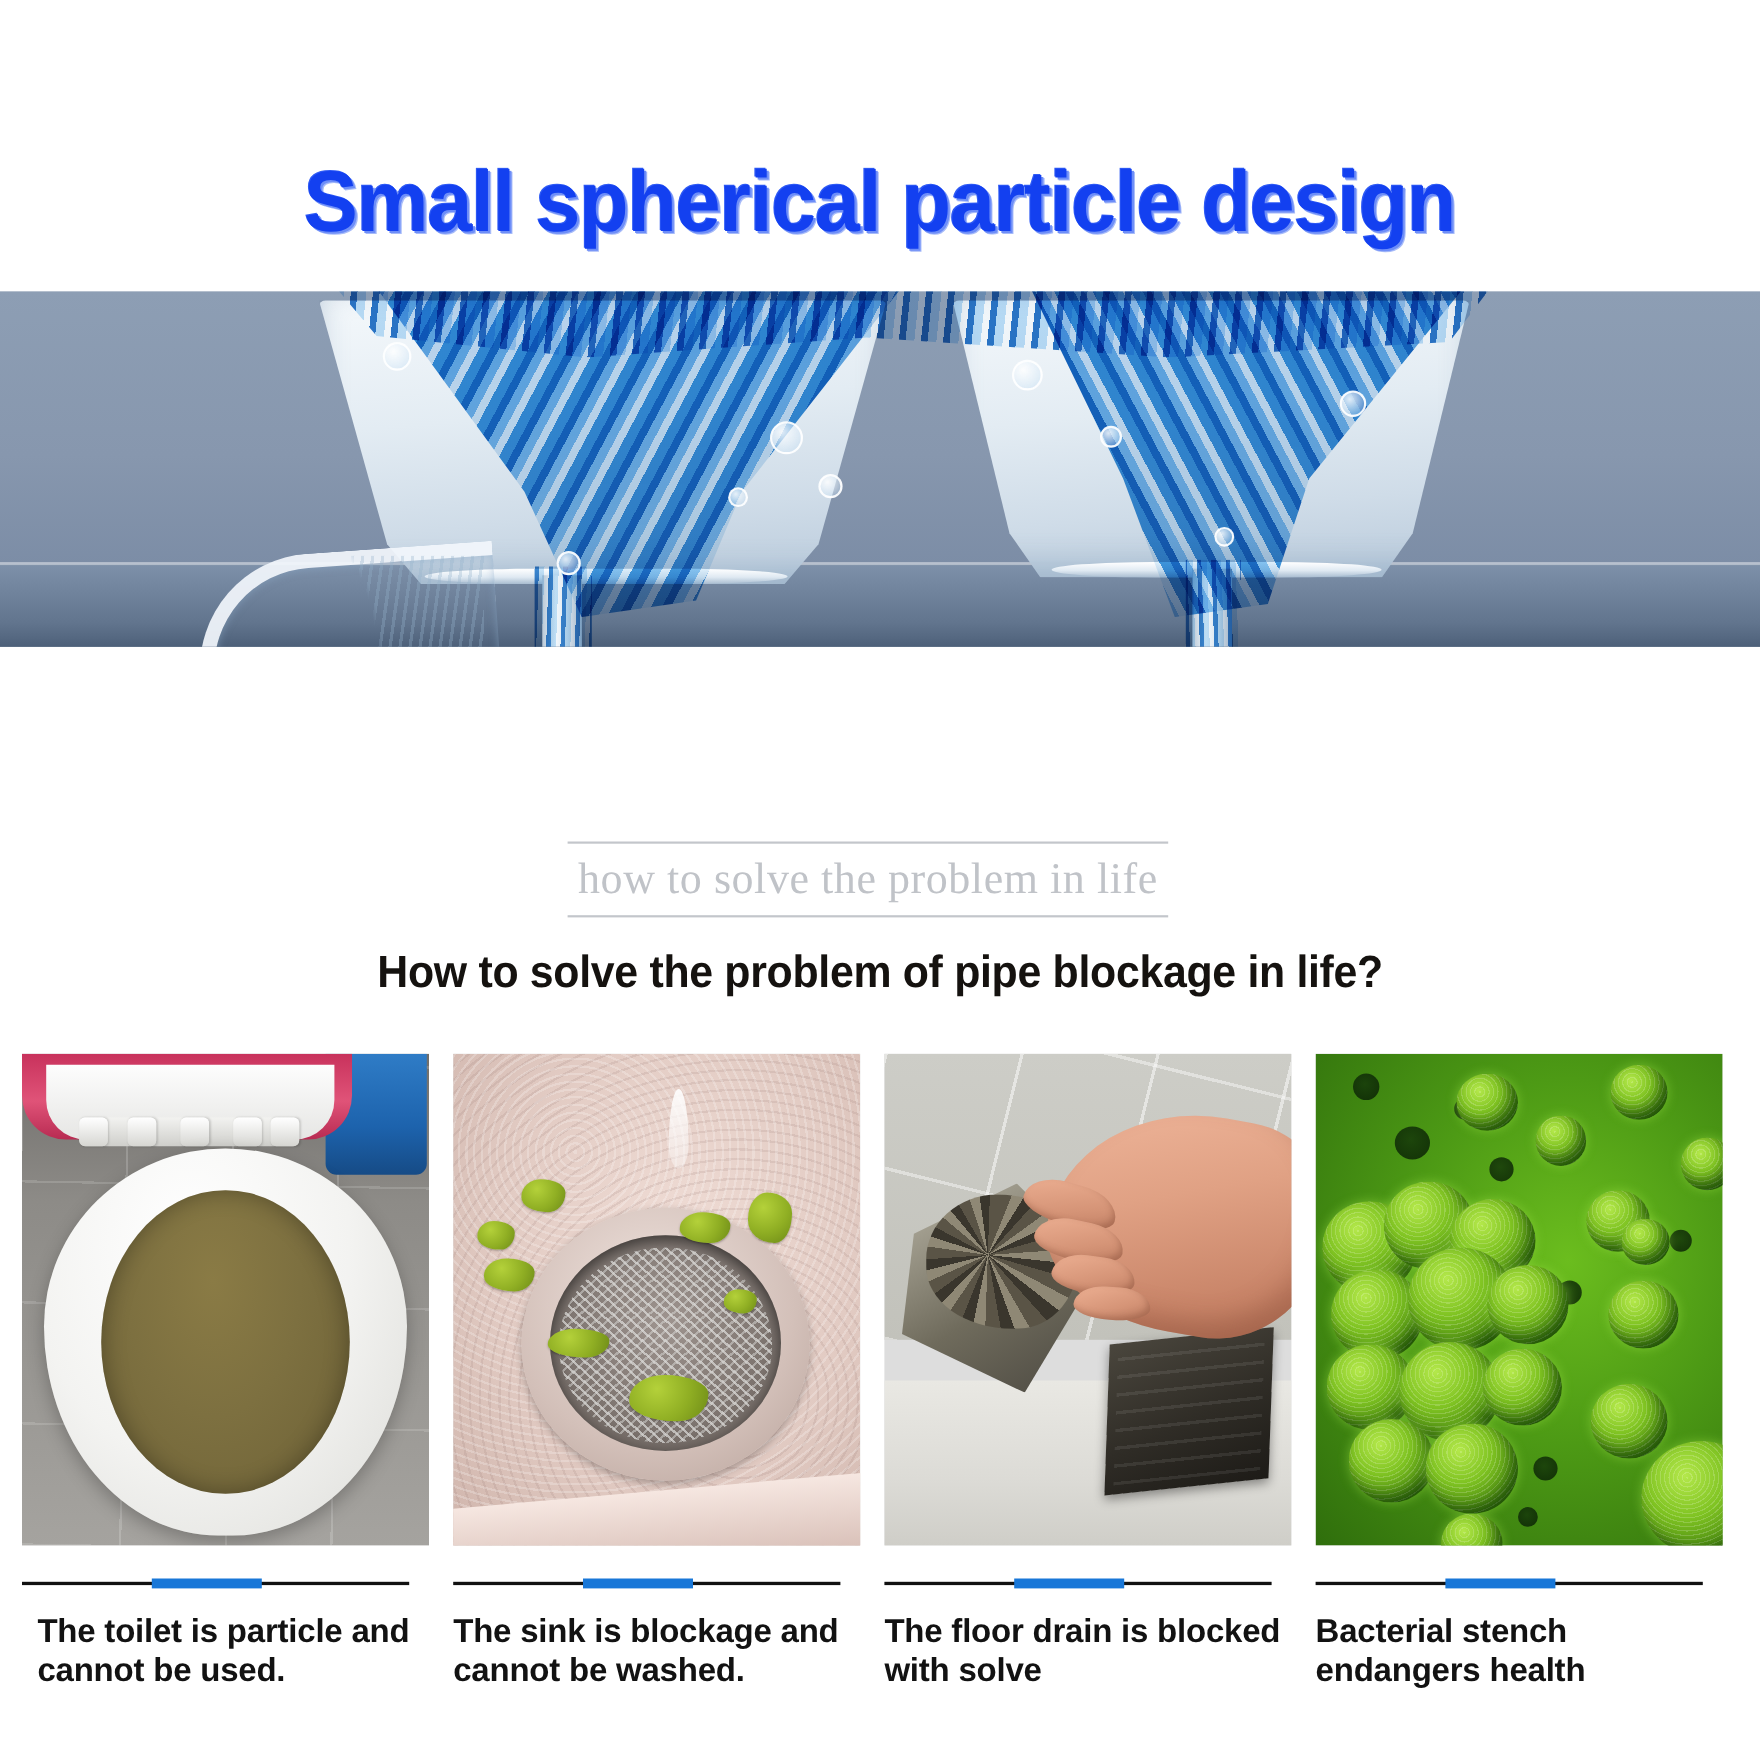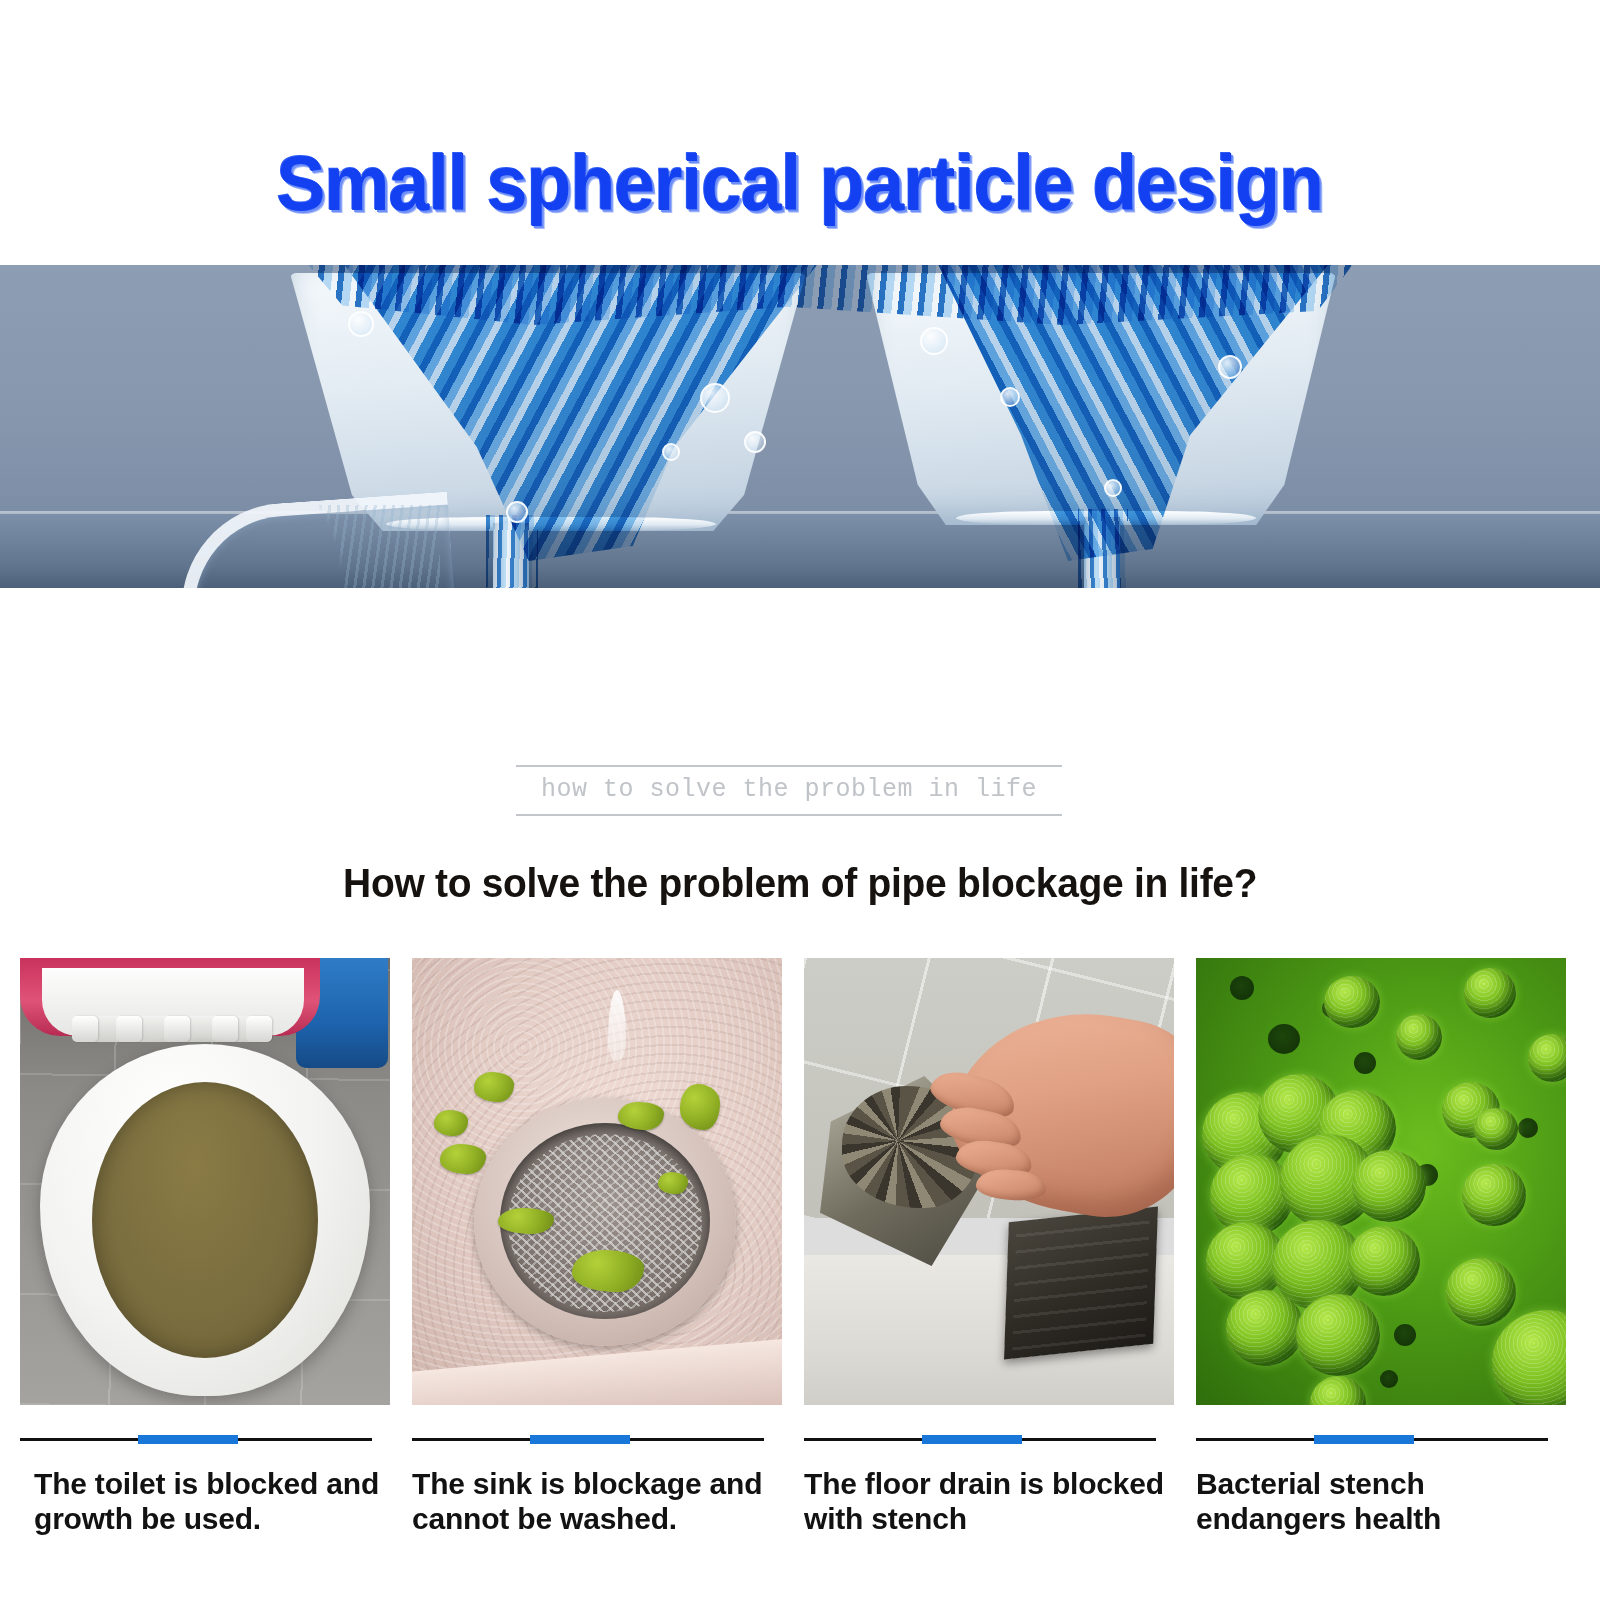--- a/index.html
+++ b/index.html
@@ -213,22 +213,22 @@
   .sub-rule {
     position: absolute;
     left: 516px; top: 765px;
     width: 546px;
     border-top: 2px solid #c3c6cb;
     border-bottom: 2px solid #c3c6cb;
     padding: 8px 0 10px 0;
     text-align: center;
   }
   .sub-rule span {
-    font-family: Liberation Mono, monospace;
-    font-size: 25px;
+    font-family: Liberation Serif, serif;
+    font-size: 40px;
     color: #c0c3c8;
     letter-spacing: 0.5px;
     white-space: nowrap;
     margin-top: 19px;
   }
 
   
   .black-q {
     position: absolute;
     left: 0; top: 860px;
@@ -543,21 +543,21 @@
           <div class="seg" style="left:140px;"></div>
           <div class="seg" style="left:174px;"></div>
         </div>
         <div class="bowl"></div>
         <div class="water"></div>
       </div>
       <div class="divider">
         <div class="line"></div>
         <div class="accent"></div>
       </div>
-      <div class="caption">The toilet is blocked and growth be used.</div>
+      <div class="caption">The toilet is particle and cannot be used.</div>
     </div>
 
     <div class="card c2">
       <div class="photo ph-sink">
         <div class="basin-bg"></div>
         <div class="texture"></div>
         <div class="ring-outer"></div>
         <div class="ring-inner"></div>
         <div class="mesh"></div>
         <div class="droplet"></div>
@@ -592,21 +592,21 @@
         <div class="hand"></div>
         <div class="finger" style="left:126px;top:118px;width:86px;height:38px;transform:rotate(16deg);"></div>
         <div class="finger" style="left:136px;top:152px;width:82px;height:36px;transform:rotate(12deg);"></div>
         <div class="finger" style="left:152px;top:184px;width:76px;height:34px;transform:rotate(8deg);"></div>
         <div class="finger" style="left:172px;top:212px;width:70px;height:30px;transform:rotate(4deg);"></div>
       </div>
       <div class="divider">
         <div class="line"></div>
         <div class="accent"></div>
       </div>
-      <div class="caption">The floor drain is blocked with stench</div>
+      <div class="caption">The floor drain is blocked with solve</div>
     </div>
 
     <div class="card c4">
       <div class="photo ph-bact">
         <div class="bg"></div>
         <div class="pore" style="left:34px;top:18px;width:24px;height:24px;"></div>
         <div class="pore" style="left:72px;top:66px;width:32px;height:30px;"></div>
         <div class="pore" style="left:126px;top:40px;width:20px;height:20px;"></div>
         <div class="pore" style="left:158px;top:94px;width:22px;height:22px;"></div>
         <div class="pore" style="left:220px;top:206px;width:22px;height:22px;"></div>

